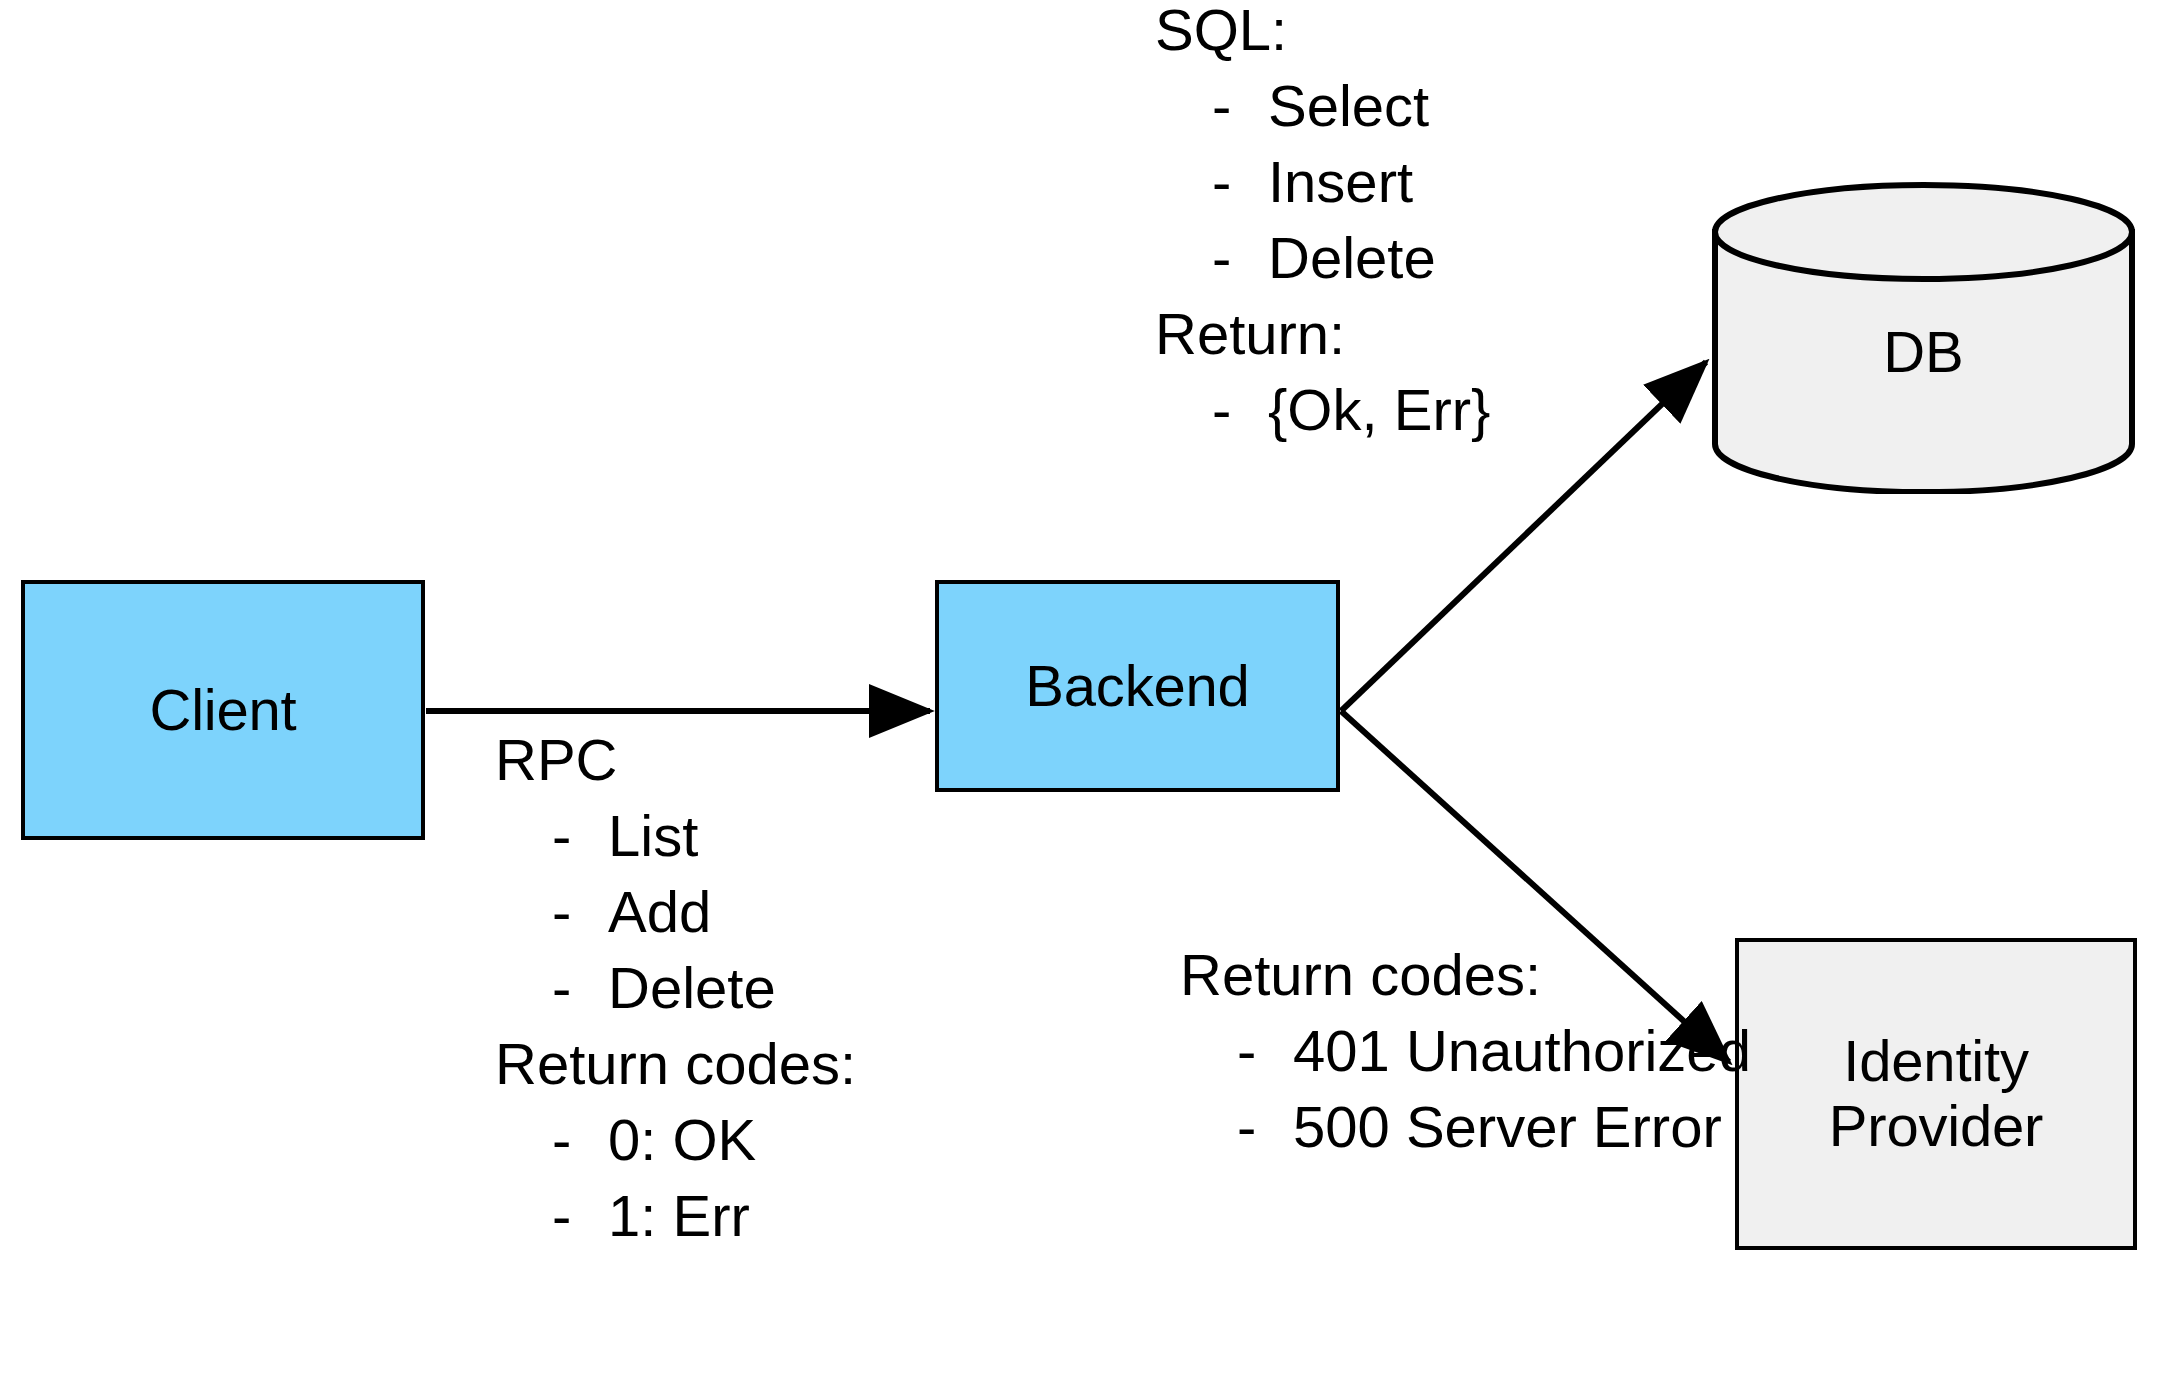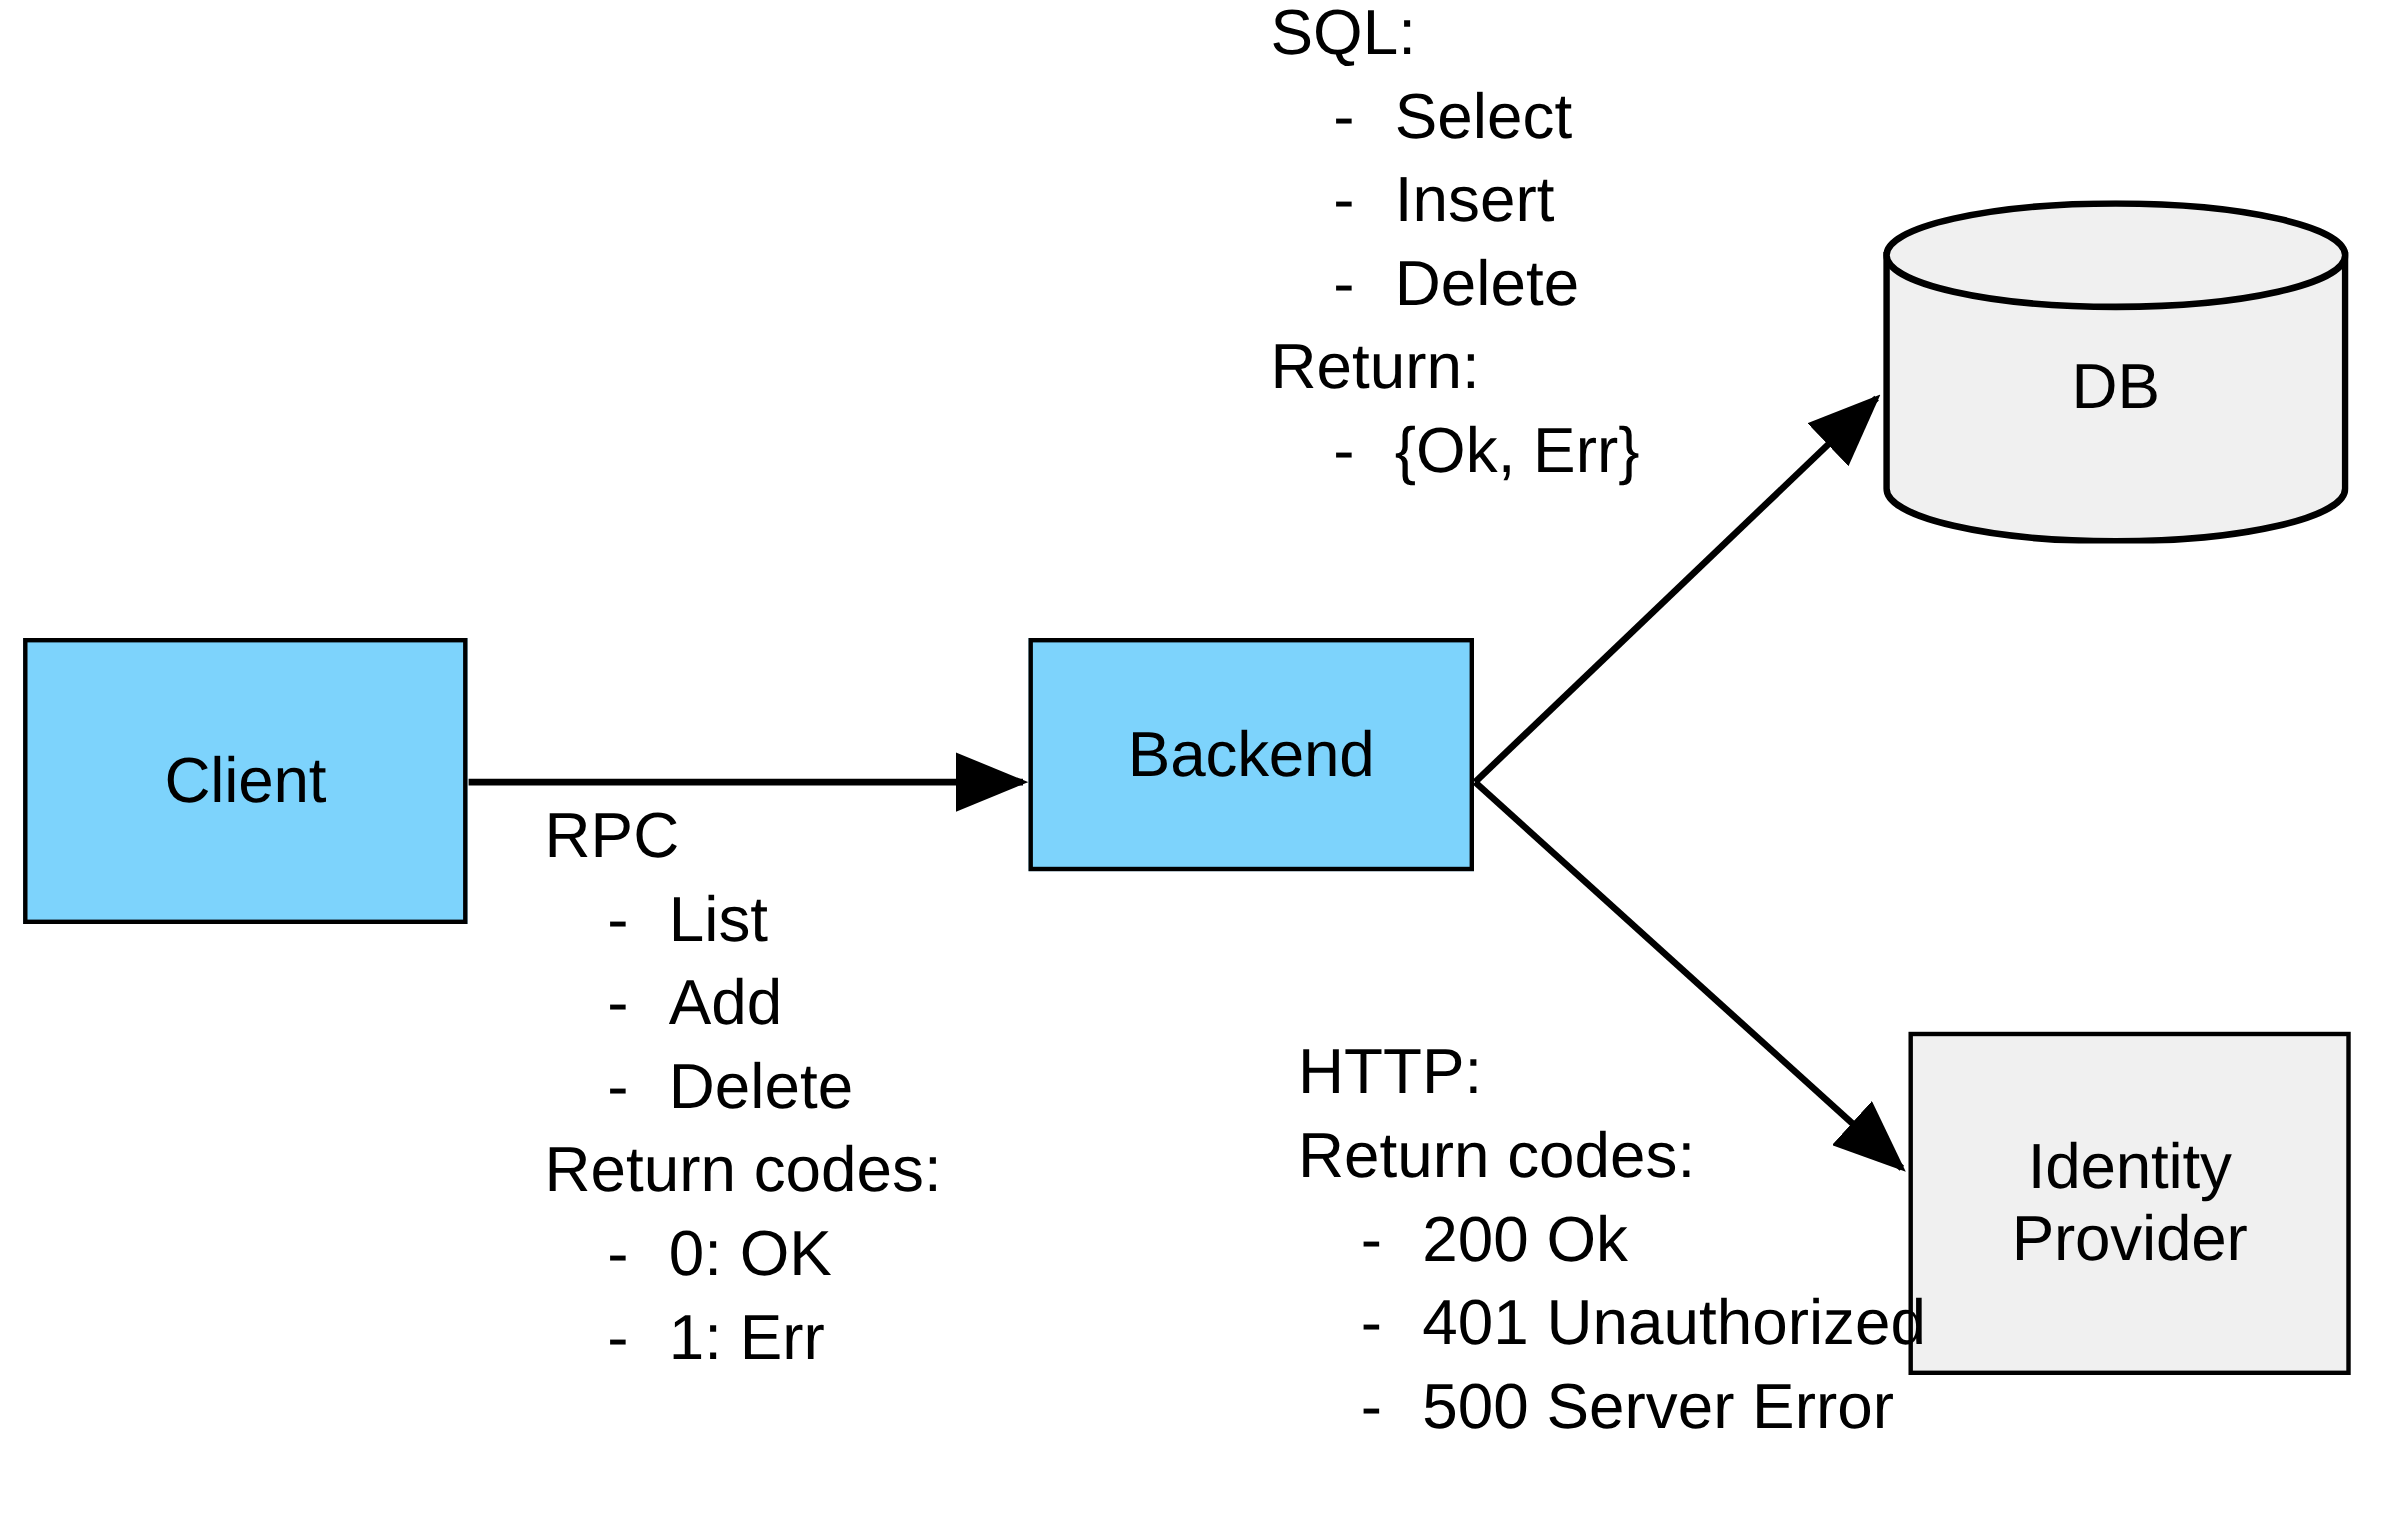--- a/index.html
+++ b/index.html
@@ -164,25 +164,21 @@
     <span class="head">Return codes:</span>
     <span class="item">
       <span class="dash">-</span><span class="txt">0: OK</span>
     </span>
     <span class="item">
       <span class="dash">-</span><span class="txt">1: Err</span>
     </span>
   </div>
 
   <div id="annot-http" class="annot">
-    <span class="head">HTTP:</span>
     <span class="head">Return codes:</span>
-    <span class="item">
-      <span class="dash">-</span><span class="txt">200 Ok</span>
-    </span>
     <span class="item">
       <span class="dash">-</span><span class="txt">401 Unauthorized</span>
     </span>
     <span class="item">
       <span class="dash">-</span><span class="txt">500 Server Error</span>
     </span>
   </div>
 
 </div>
 

